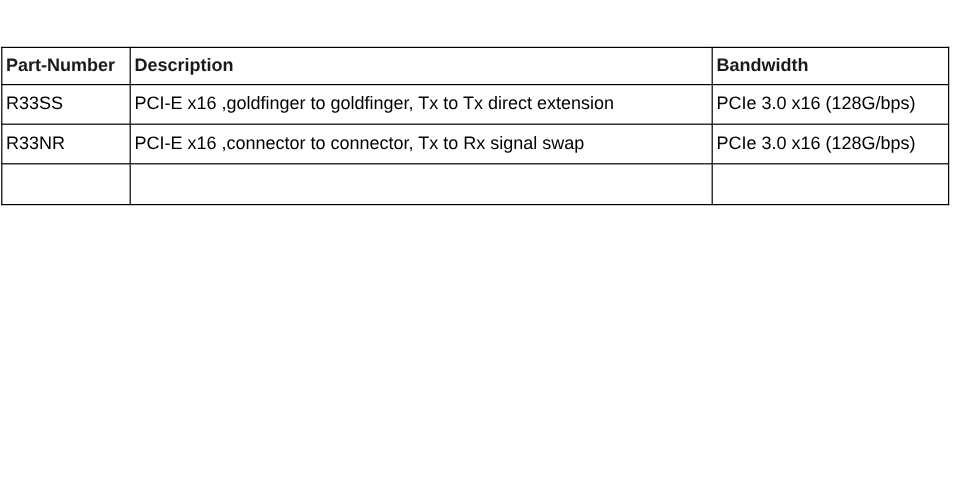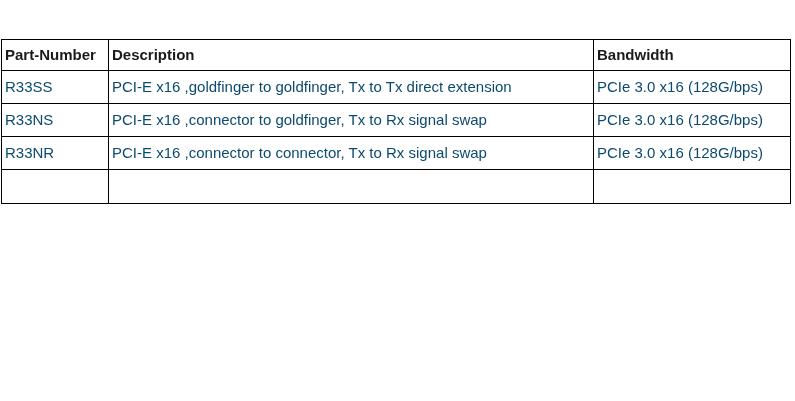--- a/index.html
+++ b/index.html
@@ -34,21 +34,21 @@
     overflow: hidden;
   }
   table.parts-table th {
     text-align: left;
     font-weight: bold;
     color: #1a1a1a;
     height: 30px;
   }
   table.parts-table td {
     font-weight: normal;
-    color: #0c4a6e;
+    color: #000000;
     height: 32px;
   }
   col.col-part   { width: 107px; }
   col.col-desc   { width: 485px; }
   col.col-band   { width: 197px; }
   tr.empty-row td { height: 33px; }
 </style>
 </head>
 <body>
 
@@ -68,25 +68,20 @@
     </thead>
     <tbody>
   <tr>
     <td>R33SS</td>
     <td>PCI-E x16 ,goldfinger to goldfinger, Tx to Tx direct extension</td>
     <td>PCIe 3.0 x16 (128G/bps)</td>
   </tr>
 
 
 
-  <tr>
-    <td>R33NS</td>
-    <td>PCI-E x16 ,connector to goldfinger, Tx to Rx signal swap</td>
-    <td>PCIe 3.0 x16 (128G/bps)</td>
-  </tr>
 
 
 
   <tr>
     <td>R33NR</td>
     <td>PCI-E x16 ,connector to connector, Tx to Rx signal swap</td>
     <td>PCIe 3.0 x16 (128G/bps)</td>
   </tr>
 
 

